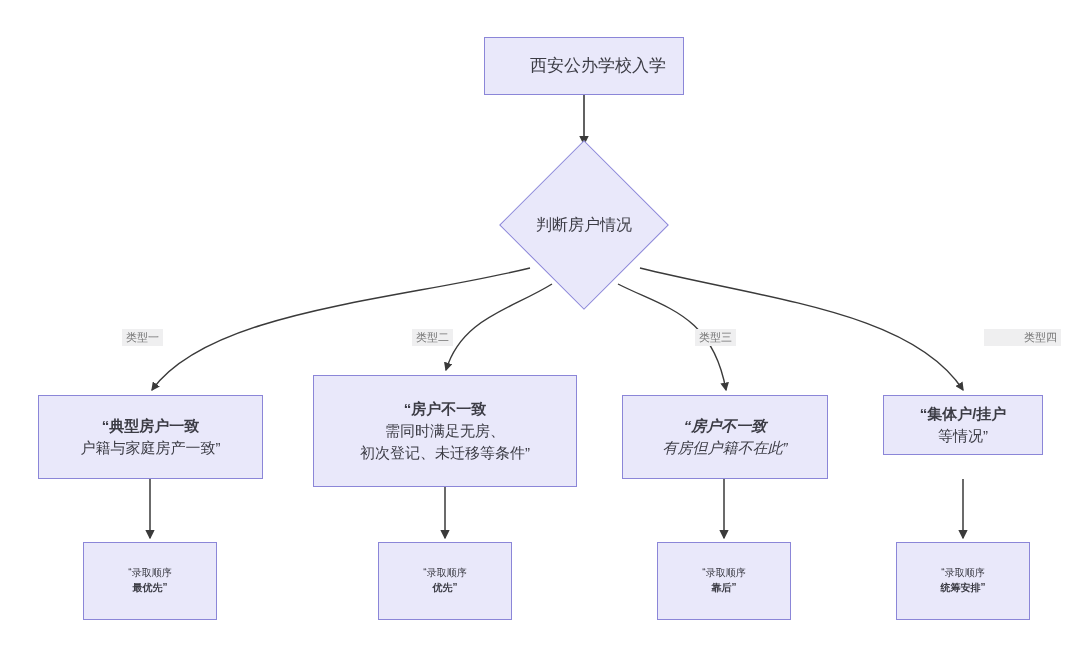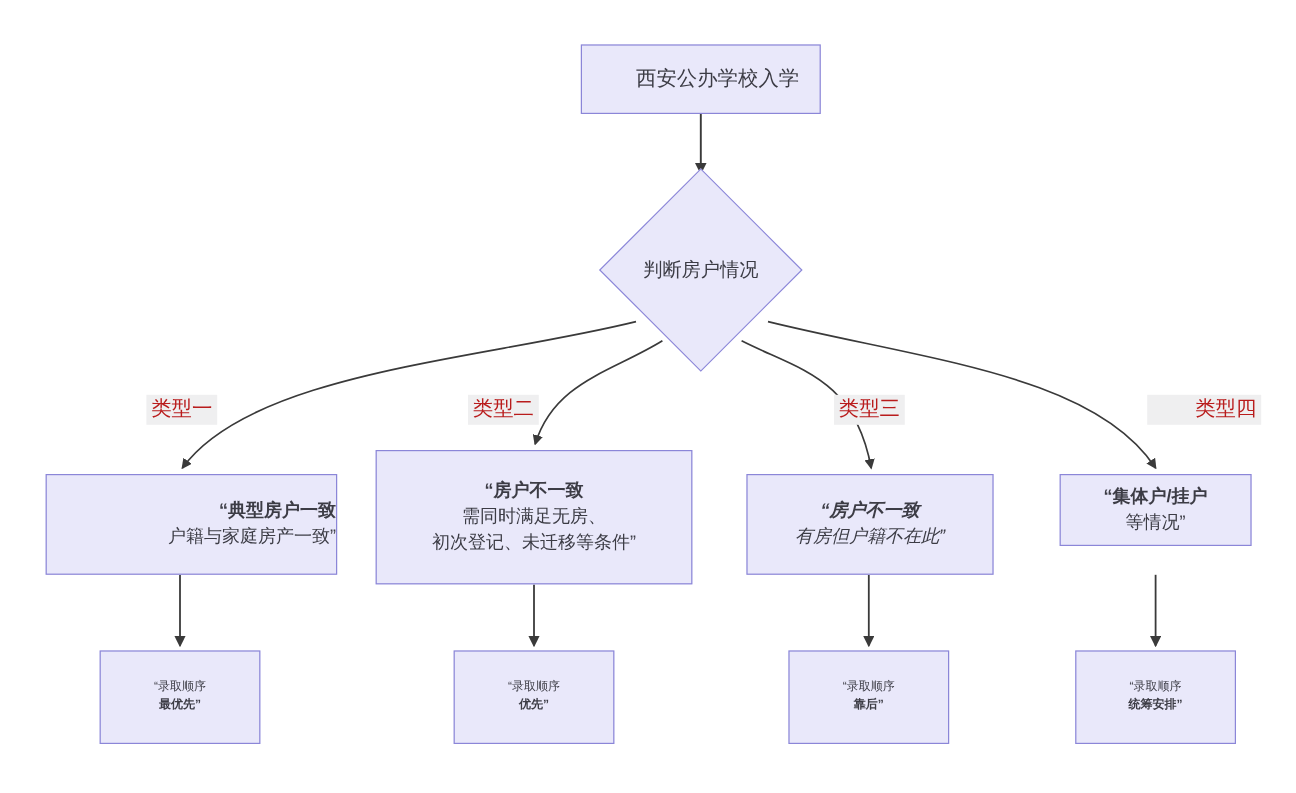--- a/index.html
+++ b/index.html
@@ -69,22 +69,22 @@
     display: flex;
     align-items: center;
     justify-content: center;
     color: #3c3c45;
     font-size: 16px;
     white-space: nowrap;
   }
   .edge-label {
     position: absolute;
     background: #efeff0;
-    color: #b91c1c;
-    font-size: 17px;
+    color: #737373;
+    font-size: 11px;
     line-height: 1.35;
     padding: 1px 4px;
     white-space: nowrap;
   }
 </style>
 </head>
 <body>
 
 <div id="canvas">
 
@@ -116,31 +116,31 @@
   </div>
 
   <div class="diamond" style="left:524px; top:165px; width:120px; height:120px;"></div>
   <div class="diamond-label" style="left:499px; top:205px; width:170px; height:40px;">
     <span class="ln">判断房户情况</span>
   </div>
 
   <div class="edge-label" style="left:122px; top:329px;">
     <span>类型一</span>
   </div>
-  <div class="edge-label" style="left:390px; top:329px;">
+  <div class="edge-label" style="left:412px; top:329px;">
     <span>类型二</span>
   </div>
   <div class="edge-label" style="left:695px; top:329px;">
     <span>类型三</span>
   </div>
-  <div class="edge-label" style="left:956px; top:329px;padding-left:40px;">
+  <div class="edge-label" style="left:984px; top:329px;padding-left:40px;">
     <span>类型四</span>
   </div>
 
-  <div class="node category" style="left:38px; top:395px; width:243px; height:84px;align-items:flex-end;">
+  <div class="node category" style="left:38px; top:395px; width:225px; height:84px;">
     <span class="ln strong">“典型房户一致</span>
     <span class="ln">户籍与家庭房产一致”</span>
   </div>
 
   <div class="node category" style="left:313px; top:375px; width:264px; height:112px;">
     <span class="ln strong">“房户不一致</span>
     <span class="ln">需同时满足无房、</span>
     <span class="ln">初次登记、未迁移等条件”</span>
   </div>
 

